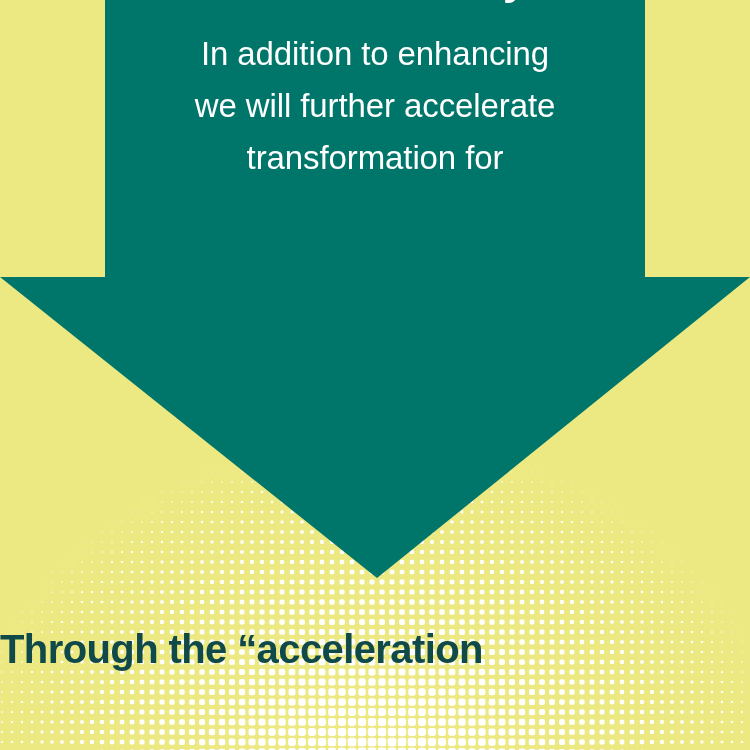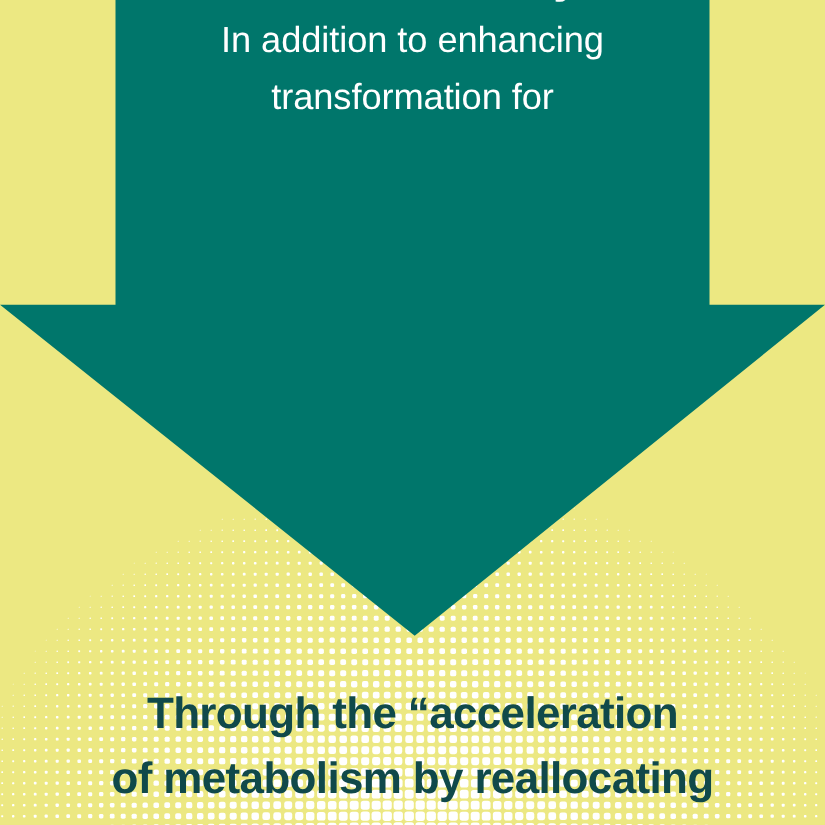--- a/index.html
+++ b/index.html
@@ -43,35 +43,34 @@
     text-align: center;
     color: #ffffff;
   }
   .headline {
     font-size: 43px;
     font-weight: bold;
     line-height: 50px;
     letter-spacing: -0.4px;
   }
   .body-block {
-    margin-top: 6px;
+    margin-top: 24px;
   }
   .body-line {
     font-size: 33px;
     line-height: 52px;
     letter-spacing: -0.1px;
   }
 
   
   #bottom-copy {
     position: absolute;
     left: 0;
     top: 620px;
     width: 750px;
-    text-align: center;
     color: #10494A;
   }
   .bottom-line {
     font-size: 40px;
     font-weight: bold;
     line-height: 59px;
     letter-spacing: -0.6px;
   }
 </style>
 </head>
@@ -2063,22 +2062,22 @@
   </svg>
 
   <svg id="arrow" viewBox="0 0 750 750" width="750" height="750" aria-hidden="true">
     <path d="M 105 -60 L 645 -60 L 645 277 L 750 277 L 377 578 L 0 277 L 105 277 Z" fill="#00766B"></path>
   </svg>
 
   <div class="arrow-copy">
     <div class="headline">are here to stay.</div>
     <div class="body-block">
       <div class="body-line">In addition to enhancing</div>
+      <div class="body-line">we will further accelerate</div>
       <div class="body-line">transformation for</div>
     </div>
   </div>
 
   <div id="bottom-copy">
     <div class="bottom-line">Through the “acceleration</div>
-    <div class="bottom-line">of metabolism by reallocating</div>
   </div>
 
 </div>
 
 </body></html>

